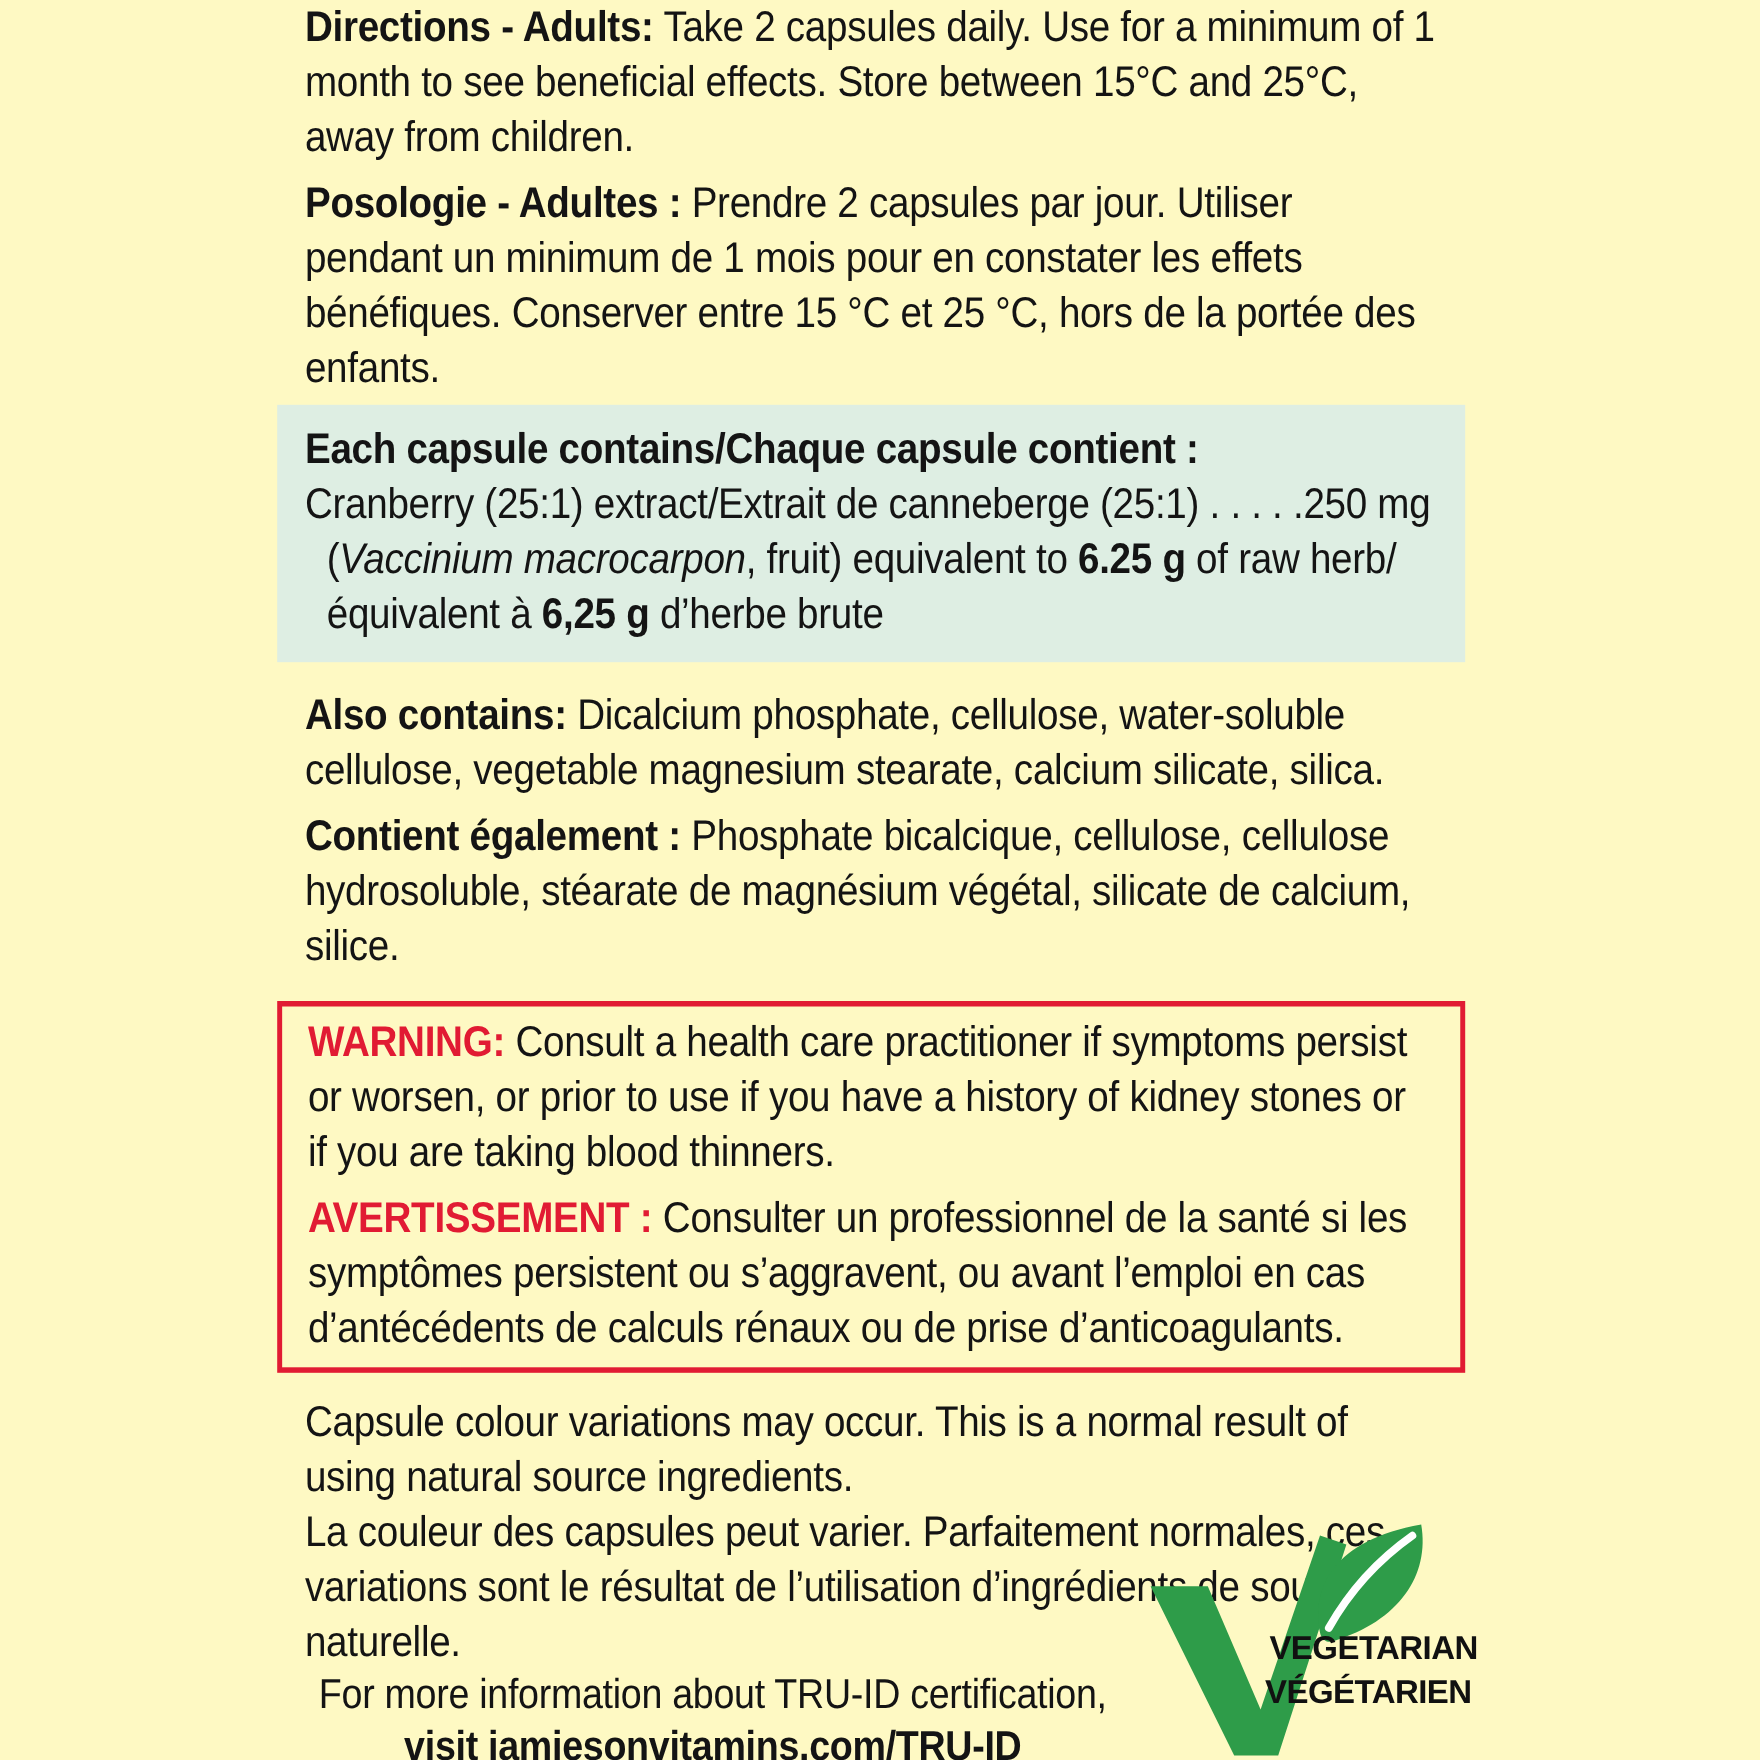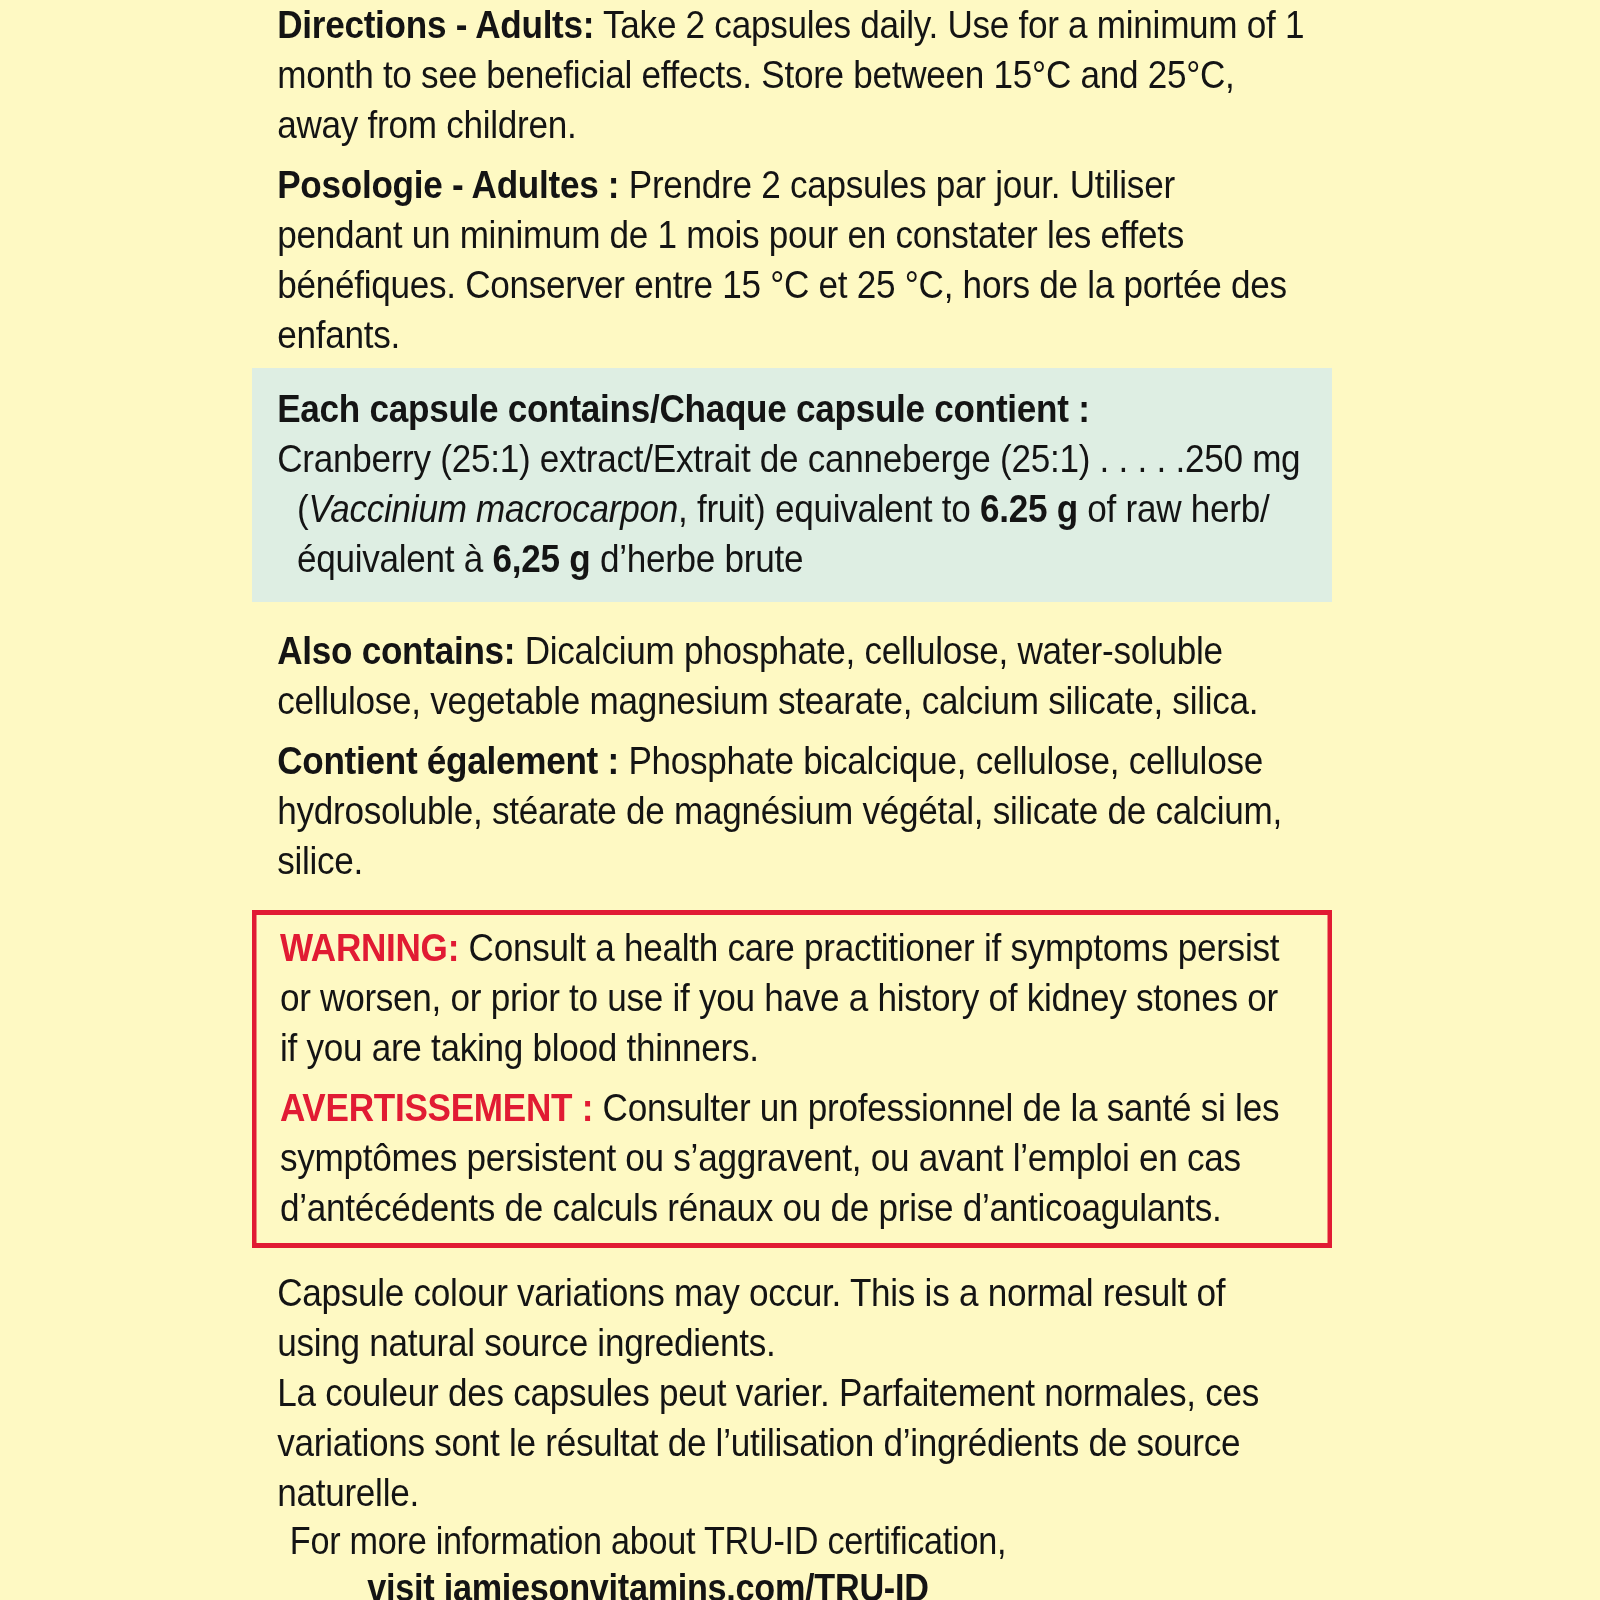--- a/index.html
+++ b/index.html
@@ -77,13 +77,22 @@
     </div>
 
     <div class="truid">
       <div>For more information about TRU-ID certification,</div>
       <div><b>visit jamiesonvitamins.com/TRU-ID</b></div>
 
     </div>
 
   </div>
 
+  <div class="veglogo">
+    <svg width="280" height="218" viewBox="0 0 280 218">
+      <path d="M6,60 L58,60 L106,172 L160,14 L184,22 L122,214 L82,214 Z" fill="#2e9c49"></path>
+      <path d="M160,102 C152,62 172,18 252,4 C260,50 232,92 172,110 C166,112 161,108 160,102 Z" fill="#2e9c49"></path>
+      <path d="M168,98 C186,66 210,38 244,14" fill="none" stroke="#ffffff" stroke-width="7" stroke-linecap="round"></path>
+    </svg>
+    <span class="veg-text veg-en">VEGETARIAN</span>
+    <span class="veg-text veg-fr">VÉGÉTARIEN</span>
+  </div>
 </div>
 
 </body></html>

